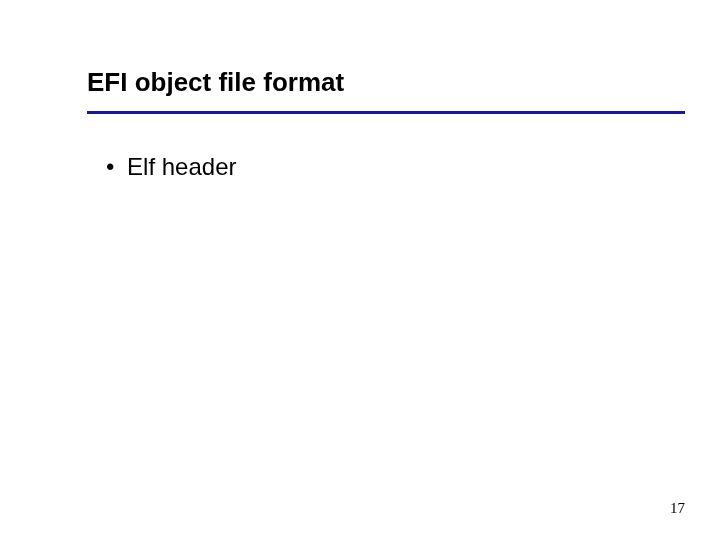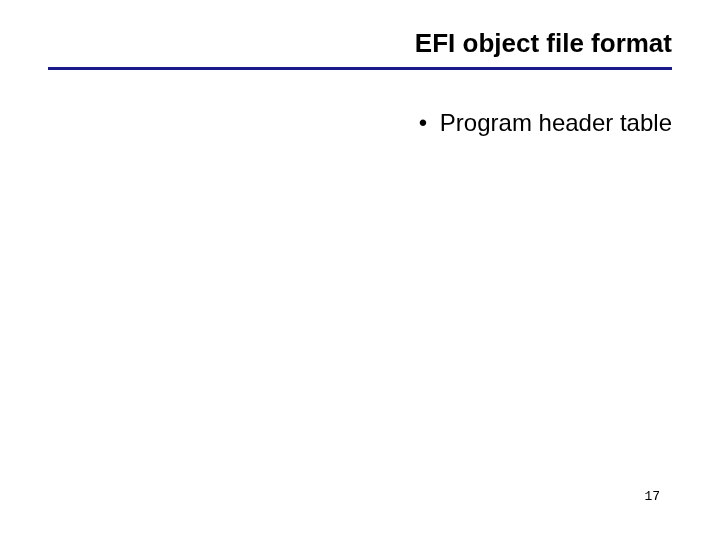--- a/index.html
+++ b/index.html
@@ -1,19 +1,18 @@
 <!DOCTYPE html>
 <html><head>
   <meta charset="utf-8">
   <style>
     * {
-      margin: 0;
+      margin: 13px;
       padding: 0;
       box-sizing: border-box;
-      text-align: right;
     }
     body {
       width: 720px;
       height: 540px;
       background: #ffffff;
       font-family: "Comic Sans MS", "Comic Sans", cursive, sans-serif;
       color: #000000;
       position: relative;
       padding: 28px 48px;
     }
@@ -50,28 +49,28 @@
       text-indent: -22px;
       padding-left: 22px;
     }
     .sub-item::before {
       content: "– ";
       margin-right: 4px;
     }
     .page-number {
       position: absolute;
       bottom: 36px;
-      right: 60px;
-      font-size: 13px;
-      font-family: Liberation Mono, monospace;
+      right: 48px;
+      font-size: 15px;
+      font-family: Liberation Serif, serif;
     }
   </style>
 </head>
 <body>
 
 <h1 class="title">EFI object file format</h1>
 <hr class="title-rule">
 
 <ul class="bullet-list">
-  <li class="main-item">Program header table</li>
+  <li class="main-item">Elf header</li>
 </ul>
 
 <div class="page-number">17</div>
 
 </body></html>

